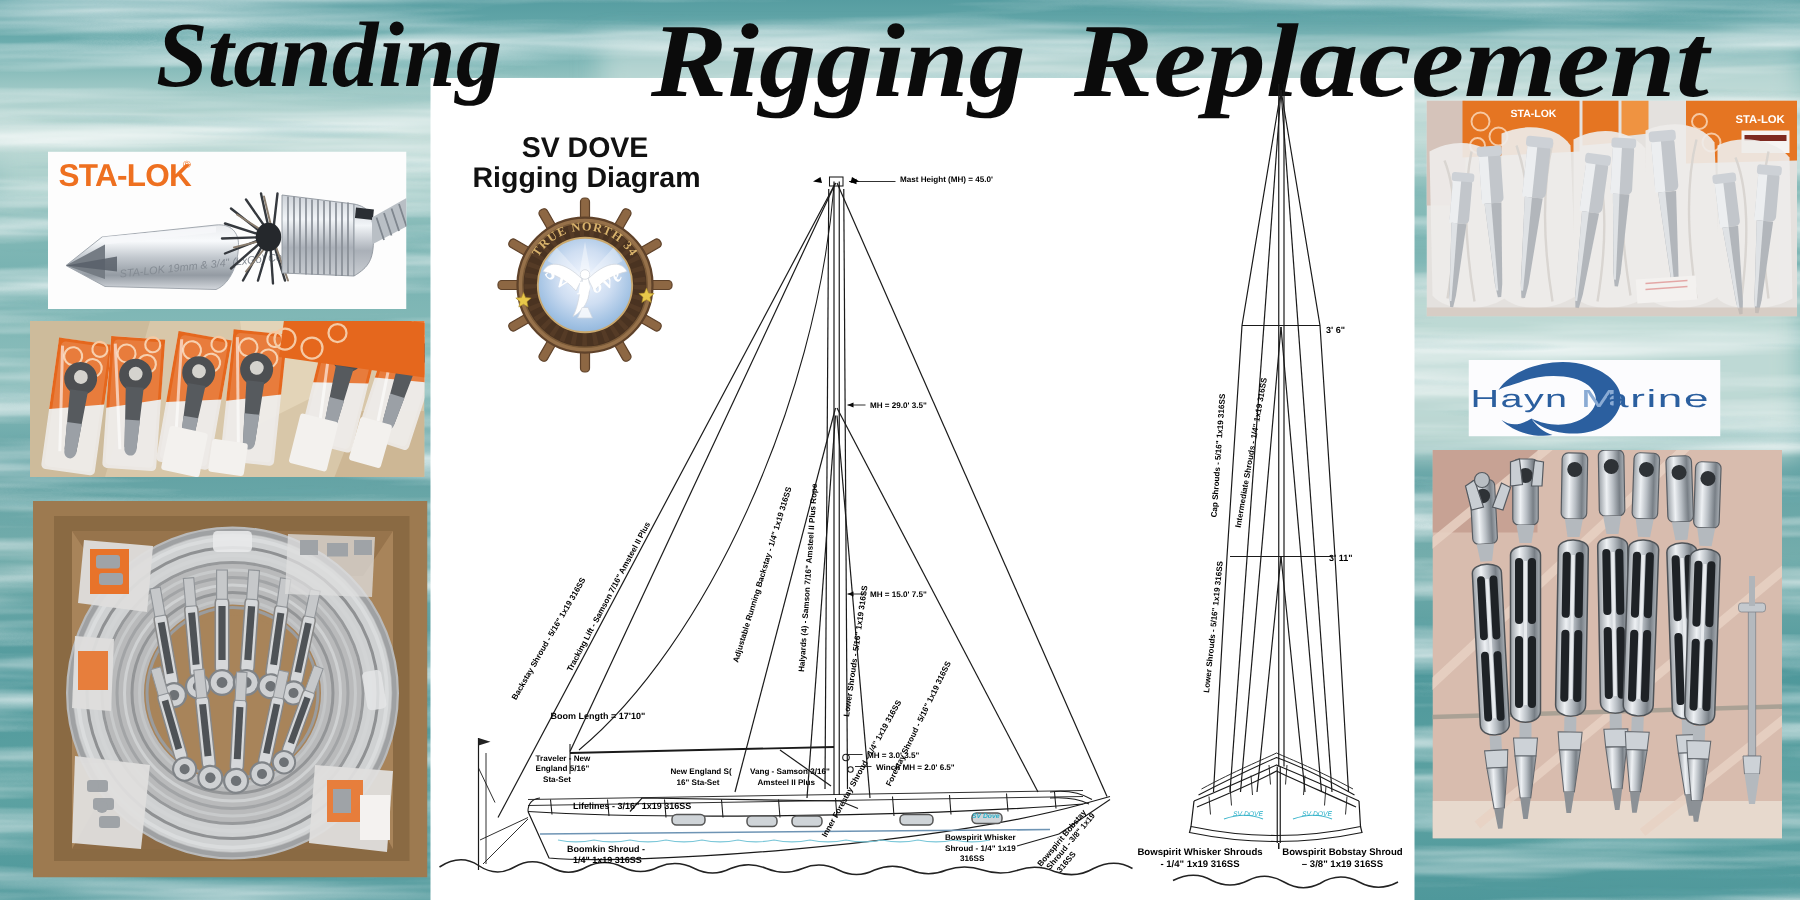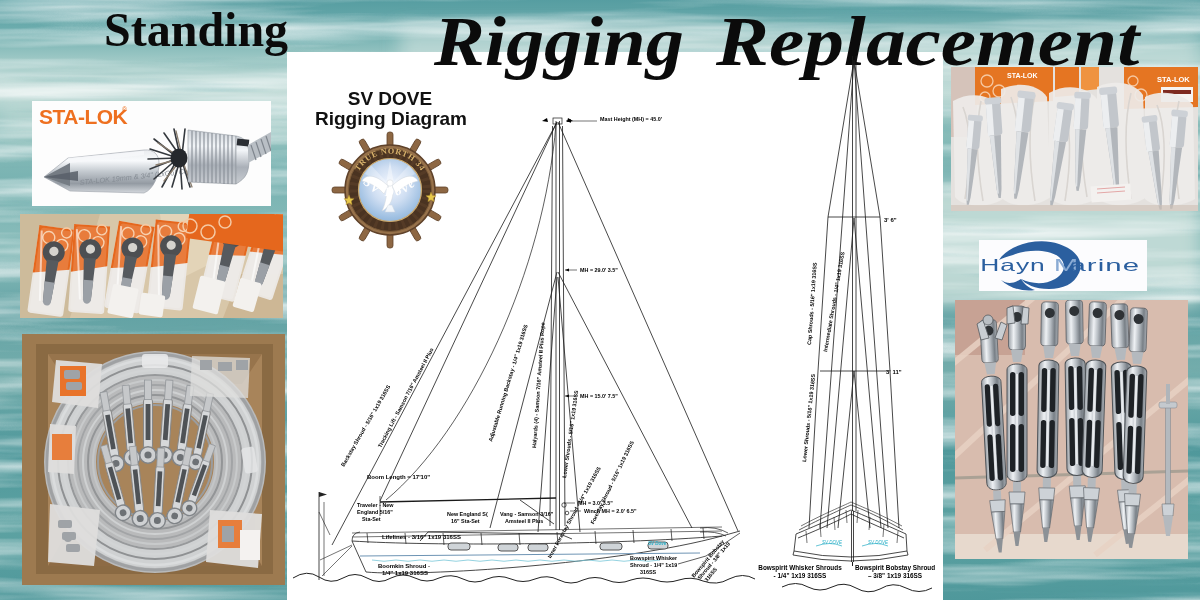--- a/index.html
+++ b/index.html
@@ -42,21 +42,21 @@
     <rect x="900" y="185" width="300" height="120" fill="#c8ded9" opacity="0.85"></rect>
     <rect x="400" y="28" width="800" height="48" fill="#d2e5e1" opacity="0.6"></rect>
     <rect x="0" y="95" width="300" height="45" fill="#c2dcd8" opacity="0.5"></rect>
   </g>
   <rect width="1200" height="600" filter="url(#wtex)" opacity="0.7"></rect>
   <rect width="1200" height="600" filter="url(#wtex2)" opacity="0.5"></rect>
 </svg>
 
 <div class="abs" style="left:287px;top:52px;width:656px;height:548px;background:#ffffff;"></div>
 
-<div class="abs" style="left:104px;top:2px;font-family:'Liberation Serif',serif;font-weight:bold;font-size:48px;color:#0b0b0b;white-space:nowrap;transform-origin:0 0;">Standing</div>
+<div class="abs" style="left:104px;top:2px;font-family:'Liberation Serif',serif;font-style:italic;font-weight:bold;font-size:62px;color:#0b0b0b;white-space:nowrap;transform-origin:0 0;">Standing</div>
 <div class="abs" style="left:434px;top:2px;font-family:'Liberation Serif',serif;font-style:italic;font-weight:bold;font-size:70px;color:#0b0b0b;white-space:nowrap;transform-origin:0 0;transform:scaleX(1.088);">Rigging</div>
 <div class="abs" style="left:716px;top:2px;font-family:'Liberation Serif',serif;font-style:italic;font-weight:bold;font-size:70px;color:#0b0b0b;white-space:nowrap;transform-origin:0 0;transform:scaleX(1.134);">Replacement</div>
 
 <svg class="abs" style="left:287px;top:52px" width="656" height="548" viewBox="287 52 656 548">
   <defs>
     <radialGradient id="dovesky" cx="0.5" cy="0.42" r="0.65">
       <stop offset="0" stop-color="#f4f8ff"></stop>
       <stop offset="0.45" stop-color="#cfdef2"></stop>
       <stop offset="0.8" stop-color="#9fc0e2"></stop>
       <stop offset="1" stop-color="#88aed6"></stop>

